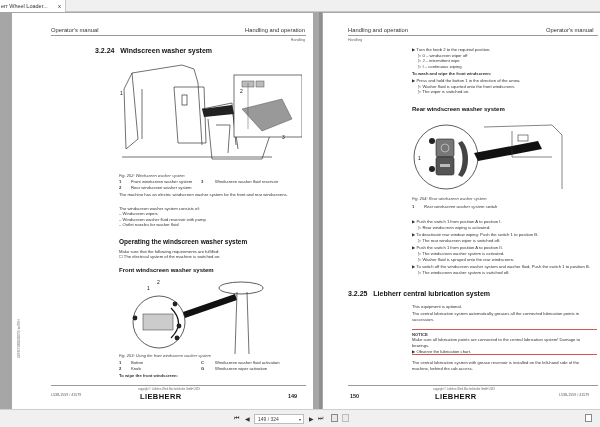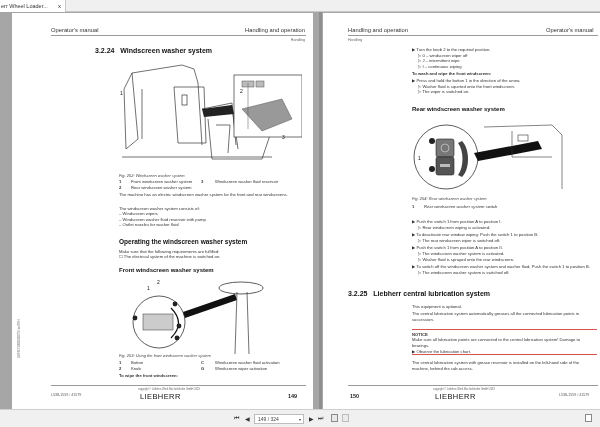--- a/index.html
+++ b/index.html
@@ -15,21 +15,21 @@
   .hdr { position: absolute; top: 14px; font-size: 5.8px; color: #333; }
   .hdr-line { position: absolute; top: 22px; height: 1px; background: #9a9a9a; }
   .sub { position: absolute; top: 25px; font-size: 3.6px; color: #666; }
   .h2 { position: absolute; font-size: 7px; font-weight: bold; color: #111; }
   .h3 { position: absolute; font-size: 6px; font-weight: bold; color: #111; }
   .txt { position: absolute; font-size: 4.2px; color: #333; line-height: 5.6px; }
   .bold { font-weight: bold; }
   .cap { position: absolute; font-size: 4px; font-style: italic; color: #444; }
   .fig { position: absolute; border: none; }
   .foot-line { position: absolute; height: 1px; background: #9a9a9a; }
-  .logo { position: absolute; font-size: 7.5px; font-weight: normal; letter-spacing: 0.4px; color: #111; text-align: center; }
+  .logo { position: absolute; font-size: 7.5px; font-weight: bold; letter-spacing: 0.4px; color: #111; text-align: center; }
   .copy { position: absolute; font-size: 2.6px; color: #666; }
   .pnum { position: absolute; font-size: 5.5px; font-weight: bold; color: #222; }
   .docid { position: absolute; font-size: 3.6px; color: #555; }
   .vert { position: absolute; font-size: 2.8px; color: #666; transform: rotate(-90deg); transform-origin: left top; white-space: nowrap; }
   .notice { position: absolute; border-top: 1px solid #d9534f; border-bottom: 1px solid #d9534f; }
   .toolbar { position: absolute; left: 0; top: 409px; width: 600px; height: 18px; background: #f0f0f0; border-top: 1px solid #cfcfcf; }
   .tb-btn { position: absolute; top: 5px; font-size: 6px; color: #333; }
   .pagebox { position: absolute; left: 254px; top: 4px; width: 50px; height: 10px; background: #fff; border: 1px solid #bdbdbd; font-size: 5px; line-height: 9px; padding-left: 3px; color: #444; }
   .pagebox .dd { position: absolute; right: 2px; top: 0; font-size: 4px; }
   .tb-icon { position: absolute; top: 4px; width: 7px; height: 8px; border: 1px solid #8a8a8a; background: #e8e8e8; }

